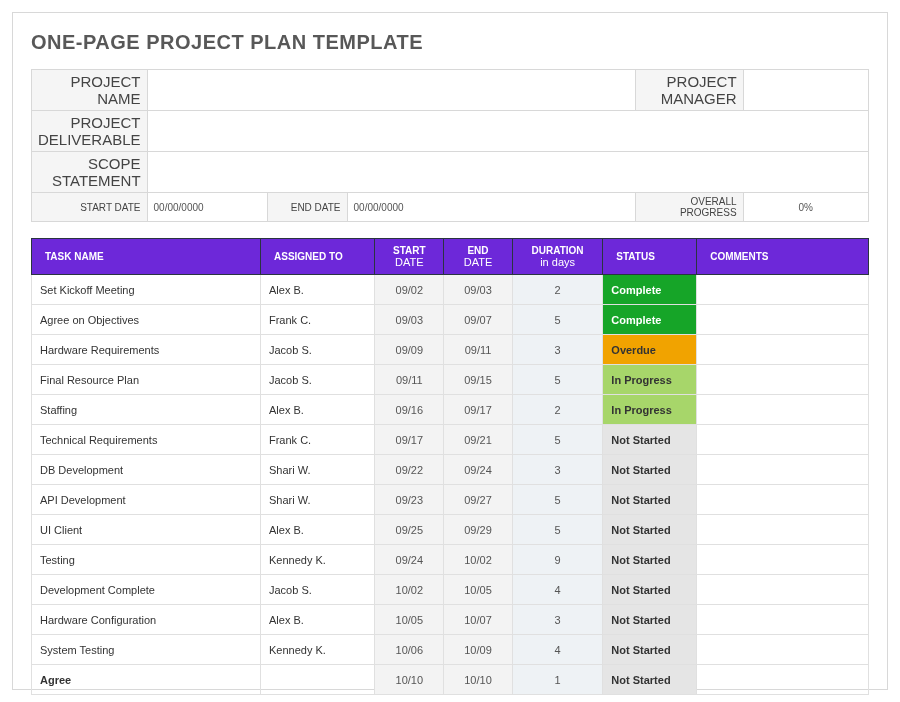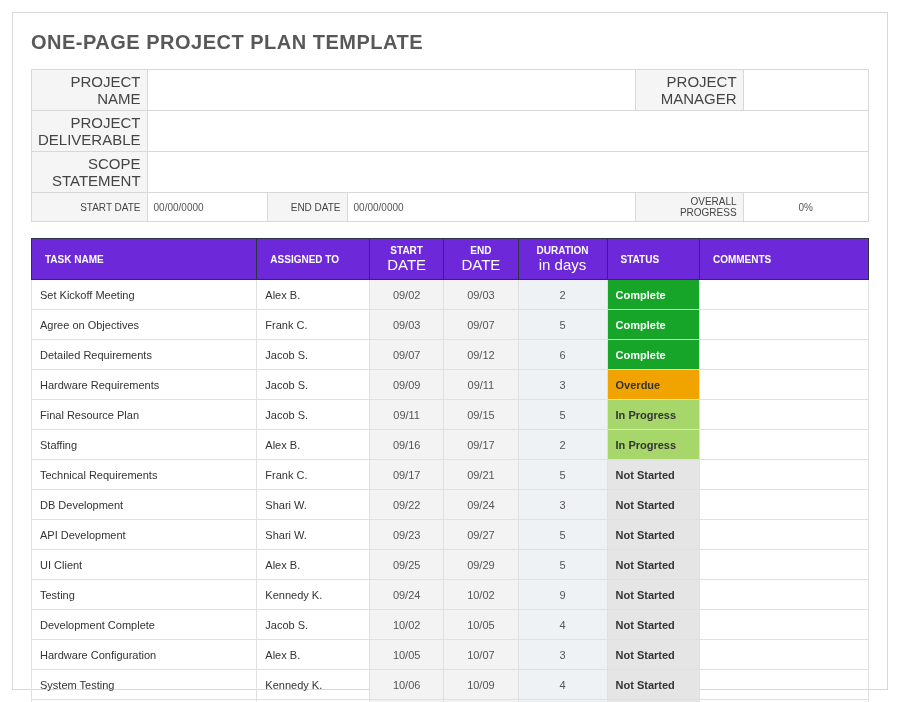--- a/index.html
+++ b/index.html
@@ -62,21 +62,21 @@
       color: #ffffff;
       font-size: 10px;
       text-align: left;
       padding: 6px 13px;
       border: 1px solid #2a3441;
       font-weight: bold;
     }
     .tasks th .sub {
       display: block;
       font-weight: normal;
-      font-size: 15px;
+      font-size: 11px;
     }
     .tasks .th-date { text-align: center; width: 60px; margin-top: 25px; }
     .tasks .th-dur { text-align: center; width: 68px; }
     .tasks .th-status { width: 82px; }
     .tasks .th-comments { width: 150px; }
     .tasks td {
       border: 1px solid #e0e0e0;
       padding: 6px 8px;
       height: 30px;
       font-size: 11px;
@@ -162,29 +162,20 @@
         <tr>
           <td class="col-name">Agree on Objectives</td>
           <td class="col-assigned">Frank C.</td>
           <td class="col-date">09/03</td>
           <td class="col-date">09/07</td>
           <td class="col-dur">5</td>
           <td class="col-status status-complete">Complete</td>
           <td class="col-comments"></td>
         </tr>
         <tr>
-          <td class="col-name">Detailed Requirements</td>
-          <td class="col-assigned">Jacob S.</td>
-          <td class="col-date">09/07</td>
-          <td class="col-date">09/12</td>
-          <td class="col-dur">6</td>
-          <td class="col-status status-complete">Complete</td>
-          <td class="col-comments"></td>
-        </tr>
-        <tr>
           <td class="col-name">Hardware Requirements</td>
           <td class="col-assigned">Jacob S.</td>
           <td class="col-date">09/09</td>
           <td class="col-date">09/11</td>
           <td class="col-dur">3</td>
           <td class="col-status status-overdue">Overdue</td>
           <td class="col-comments"></td>
         </tr>
         <tr>
           <td class="col-name">Final Resource Plan</td>

